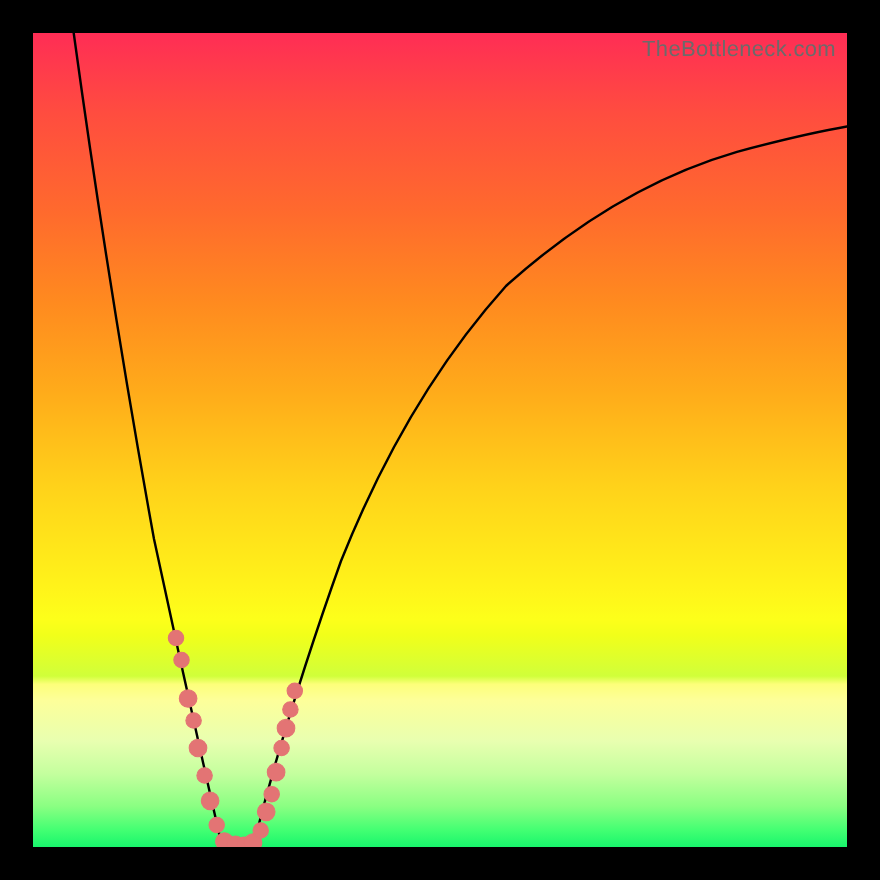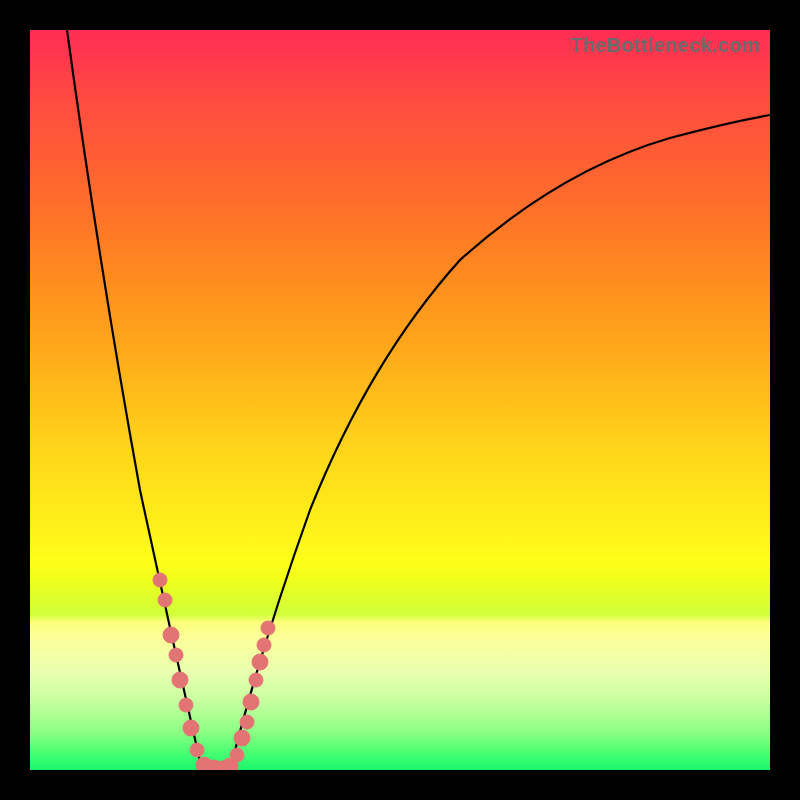--- a/index.html
+++ b/index.html
@@ -41,21 +41,21 @@
       #8aff82 95%,
       #41ff72 98%,
       #18f56c 100%
     );
   }
   .watermark {
     position: absolute;
     top: 4px;
     right: 10px;
     font-size: 20px;
-    font-weight: 700;
+    font-weight: 400;
     letter-spacing: 0.3px;
     color: #6b6b6b;
     user-select: none;
   }
   svg.curve {
     position: absolute;
     left: 0;
     top: 0;
     width: 740px;
     height: 740px;

